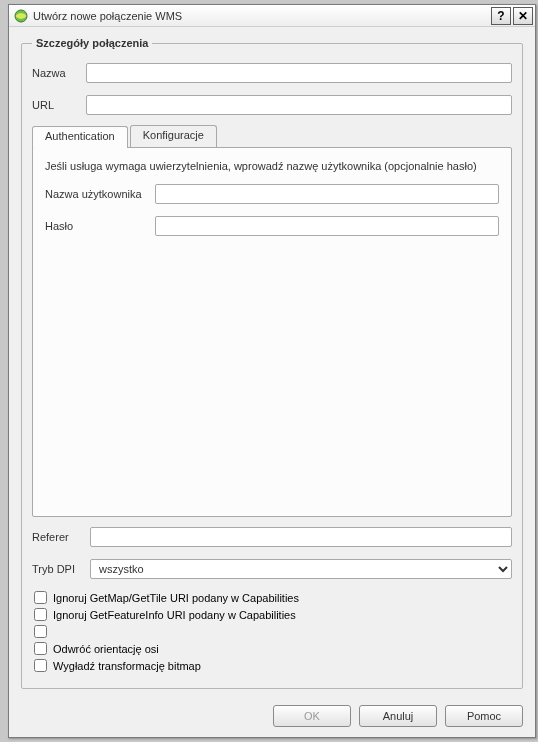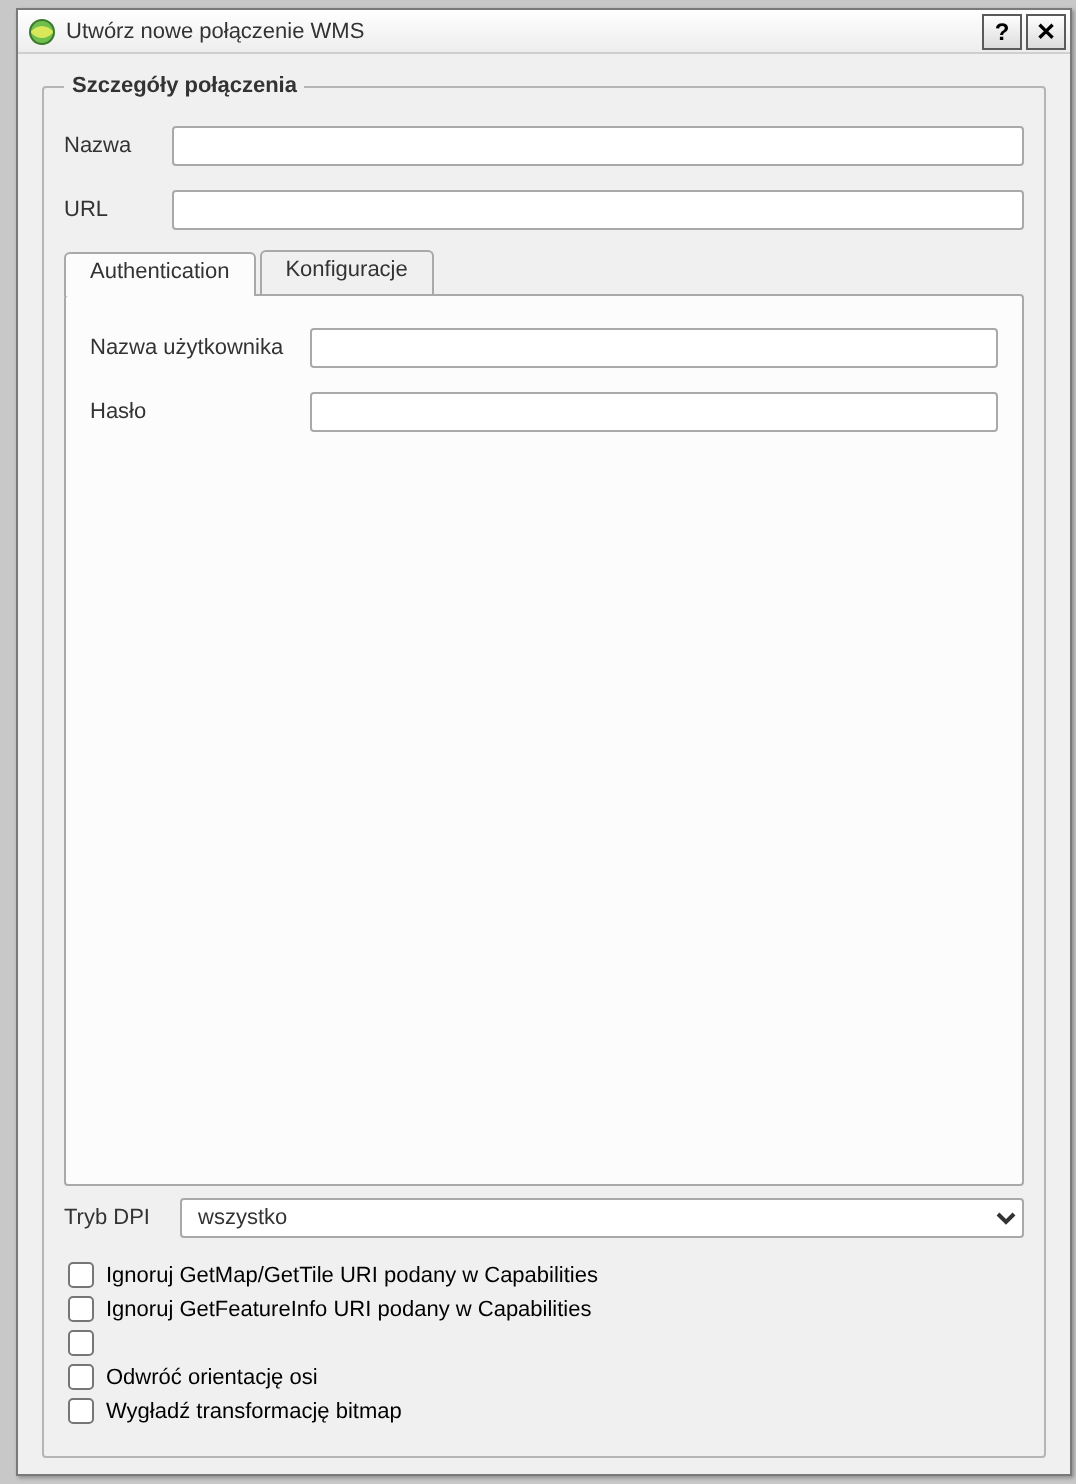--- a/index.html
+++ b/index.html
@@ -173,32 +173,37 @@
         <label class="lbl-outer">URL</label>
         <input type="text" value="" style="">
       </div>
 
       <div class="tabbar">
         <div class="tab active">Authentication</div>
         <div class="tab">Konfiguracje</div>
       </div>
 
       <div class="tabpanel">
+        <div class="hint">Jeśli usługa wymaga uwierzytelnienia, wprowadź nazwę użytkownika (opcjonalnie hasło)</div>
 
         <div class="form-row">
           <label class="lbl-inner">Nazwa użytkownika</label>
           <input type="text" value="" style="">
         </div>
 
         <div class="form-row">
           <label class="lbl-inner">Hasło</label>
           <input type="text" value="" style="">
         </div>
       </div>
 
+      <div class="form-row" style="margin-top:10px">
+        <label class="lbl-ref">Referer</label>
+        <input type="text" value="" style="">
+      </div>
 
       <div class="form-row">
         <label class="lbl-dpi">Tryb DPI</label>
         <select>
           <option>wszystko</option>
         </select>
       </div>
 
       <div class="checks">
         <div class="chk-row">
@@ -219,14 +224,19 @@
         <div class="chk-row">
           <input type="checkbox" style="">
           <span>Wygładź transformację bitmap</span>
         </div>
       </div>
 
     </fieldset>
 
   </div>
 
+  <div class="buttonbar">
+    <button class="push" disabled="">OK</button>
+    <button class="push">Anuluj</button>
+    <button class="push">Pomoc</button>
+  </div>
 
 </div>
 
 </body></html>

